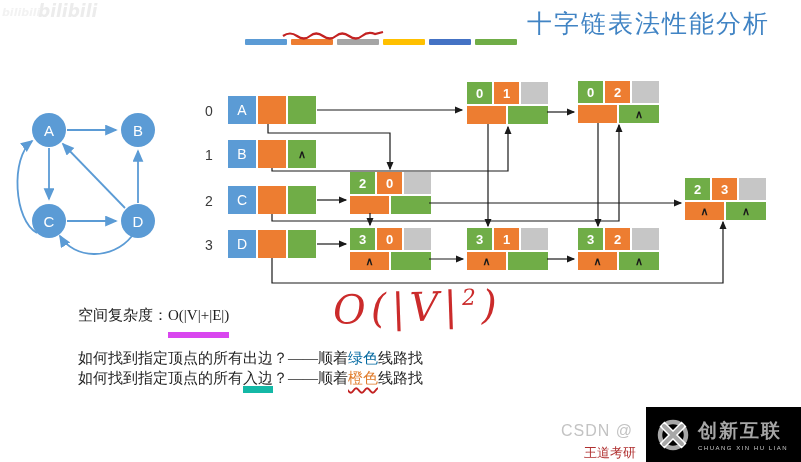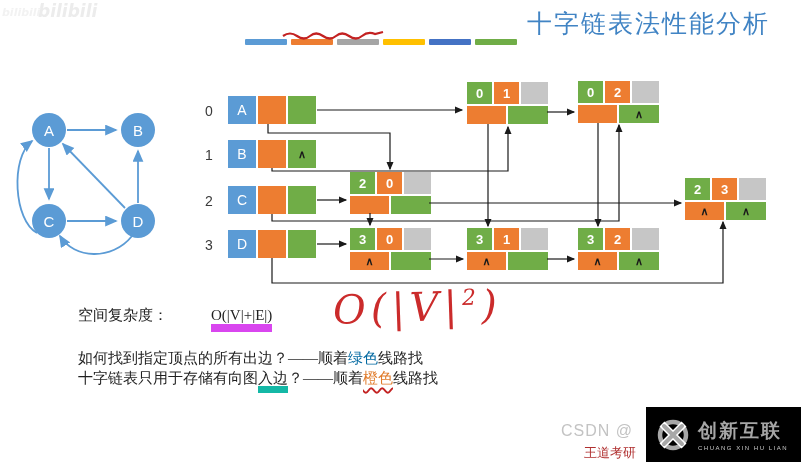--- a/index.html
+++ b/index.html
@@ -22,21 +22,21 @@
   .blue{background:#5b9bd5;} .orange{background:#ed7d31;} .green{background:#70ad47;} .grayc{background:#c6c6c6;}
   .nullmark{color:#1a1a1a;font-size:11px;font-weight:bold;}
   
   .arc{position:absolute;z-index:3;}
   .arc-row{display:flex;gap:2px;}
   .acell{display:flex;align-items:center;justify-content:center;color:#fff;font-weight:bold;font-size:13px;}
   .t1{width:25px;height:22px;} .t3{width:27px;height:22px;}
   .b1{width:39px;height:18px;margin-top:2px;} .b2{width:40px;height:18px;margin-top:2px;}
   
   .tline{position:absolute;font-family:"Liberation Serif",serif;font-size:15px;color:#1f1f1f;white-space:nowrap;}
-  .formula{border-bottom:8px solid #d946ef;padding-bottom:1px;margin-left:43px;}
+  .formula{border-bottom:6px solid #d946ef;padding-bottom:9px;}
   .w-green{color:#0369a1;} .w-orange{color:#e07b2a;}
   .ul-red{border-bottom:7px solid #14b8a6;}
   .ul-wavy{text-decoration:underline wavy #c32222 2px;text-underline-offset:4px;}
   .note{position:absolute;left:62px;top:406px;background:#ffff00;color:#cc0000;
         font-family:"Liberation Serif",serif;font-size:16px;padding:2px 5px;white-space:nowrap;}
   .hand{position:absolute;left:333px;top:284px;color:#cb2b2b;font-family:"DejaVu Serif",serif;
         font-style:italic;font-size:40px;letter-spacing:5px;transform:rotate(-2deg);white-space:nowrap;}
   .hand sup{font-size:22px;}
   
   .csdn{position:absolute;left:561px;top:422px;font-size:16px;color:#c3c3c3;letter-spacing:1px;}
@@ -244,21 +244,21 @@
 
   <div class="hand">
     <span>O(|V|</span><sup>2</sup><span>)</span>
   </div>
 
   <div class="tline" style="left:78px;top:349px;">
     <span>如何找到指定顶点的所有出边？——顺着</span><span class="w-green">绿色</span><span>线路找</span>
   </div>
 
   <div class="tline" style="left:78px;top:369px;">
-    <span>十字链表只用于存储有向图</span><span class="ul-red">入边</span><span>？——顺着</span><span class="w-orange ul-wavy">橙色</span><span>线路找</span>
+    <span>如何找到指定顶点的所有</span><span class="ul-red">入边</span><span>？——顺着</span><span class="w-orange ul-wavy">橙色</span><span>线路找</span>
   </div>
 
 
   <div class="csdn">CSDN @</div>
   <div class="csdn-red">王道考研</div>
 
   <div class="logobox">
     <svg width="38" height="38" viewBox="0 0 38 38" style="margin-left:8px;">
       <circle cx="19" cy="19" r="13" fill="none" stroke="#a8a8a8" stroke-width="4.5"></circle>
       <path d="M8,8 L30,30 M30,8 L8,30" stroke="#ffffff" stroke-width="7"></path>

